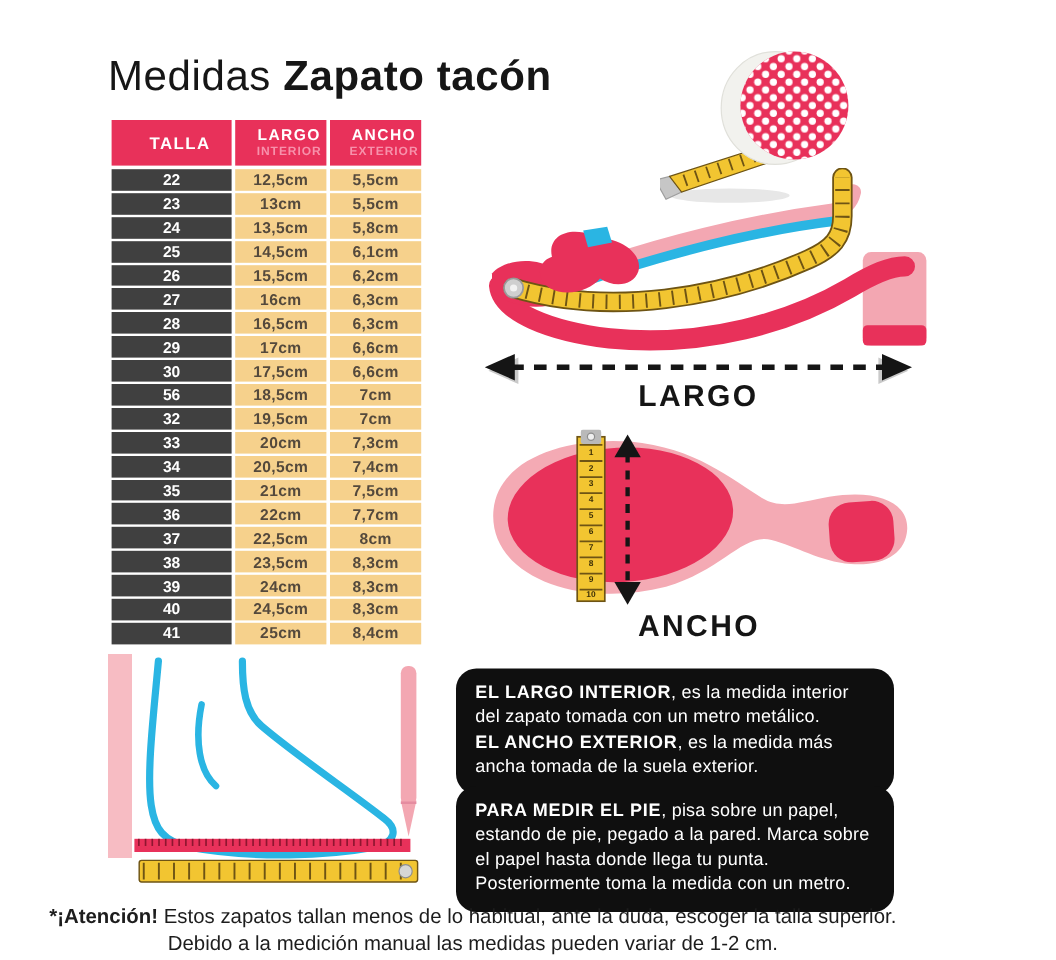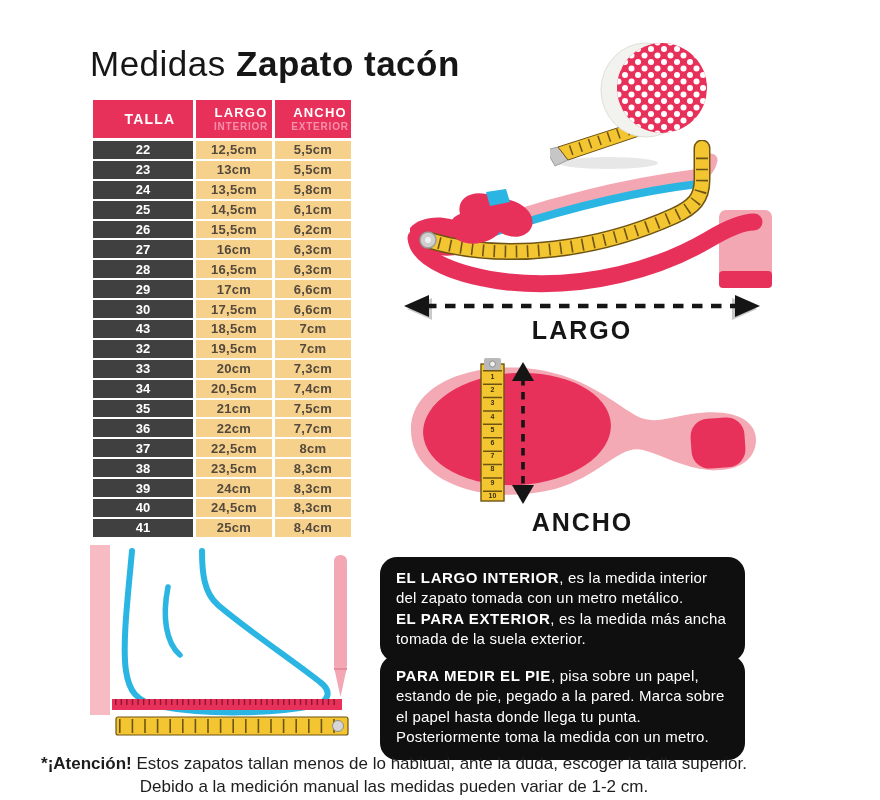--- a/index.html
+++ b/index.html
@@ -113,21 +113,21 @@
           <div class="cell cell-talla">29</div>
           <div class="cell cell-val">17cm</div>
           <div class="cell cell-val">6,6cm</div>
         </div>
         <div class="trow">
           <div class="cell cell-talla">30</div>
           <div class="cell cell-val">17,5cm</div>
           <div class="cell cell-val">6,6cm</div>
         </div>
         <div class="trow">
-          <div class="cell cell-talla">43</div>
+          <div class="cell cell-talla">56</div>
           <div class="cell cell-val">18,5cm</div>
           <div class="cell cell-val">7cm</div>
         </div>
         <div class="trow">
           <div class="cell cell-talla">32</div>
           <div class="cell cell-val">19,5cm</div>
           <div class="cell cell-val">7cm</div>
         </div>
         <div class="trow">
           <div class="cell cell-talla">33</div>
@@ -267,21 +267,21 @@
     </g>
     <g>
       <rect x="28" y="172" width="232" height="18" rx="2" fill="#F2C531" stroke="#6E5414" stroke-width="1.2"></rect>
       <line x1="31" y1="181" x2="256" y2="181" stroke="#6E5414" stroke-width="14" stroke-dasharray="1.6 11"></line>
       <circle cx="250" cy="181" r="5.5" fill="#d6d6d6" stroke="#8e8e8e" stroke-width="1"></circle>
     </g>
   </svg>
 
   <div class="info-box info-box-1">
     <span class="ib-bold">EL LARGO INTERIOR</span><span>, es la medida interior del zapato tomada con un metro metálico.</span><br>
-    <span class="ib-bold">EL PARA EXTERIOR</span><span>, es la medida más ancha tomada de la suela exterior.</span>
+    <span class="ib-bold">EL ANCHO EXTERIOR</span><span>, es la medida más ancha tomada de la suela exterior.</span>
   </div>
 
   <div class="info-box info-box-2">
     <span class="ib-bold">PARA MEDIR EL PIE</span><span>, pisa sobre un papel, estando de pie, pegado a la pared. Marca sobre el papel hasta donde llega tu punta. Posteriormente toma la medida con un metro.</span>
   </div>
 
   <div class="footnote">
     <div>
       <span class="fn-bold">*¡Atención!</span><span> Estos zapatos tallan menos de lo habitual, ante la duda, escoger la talla superior.</span>
     </div>

